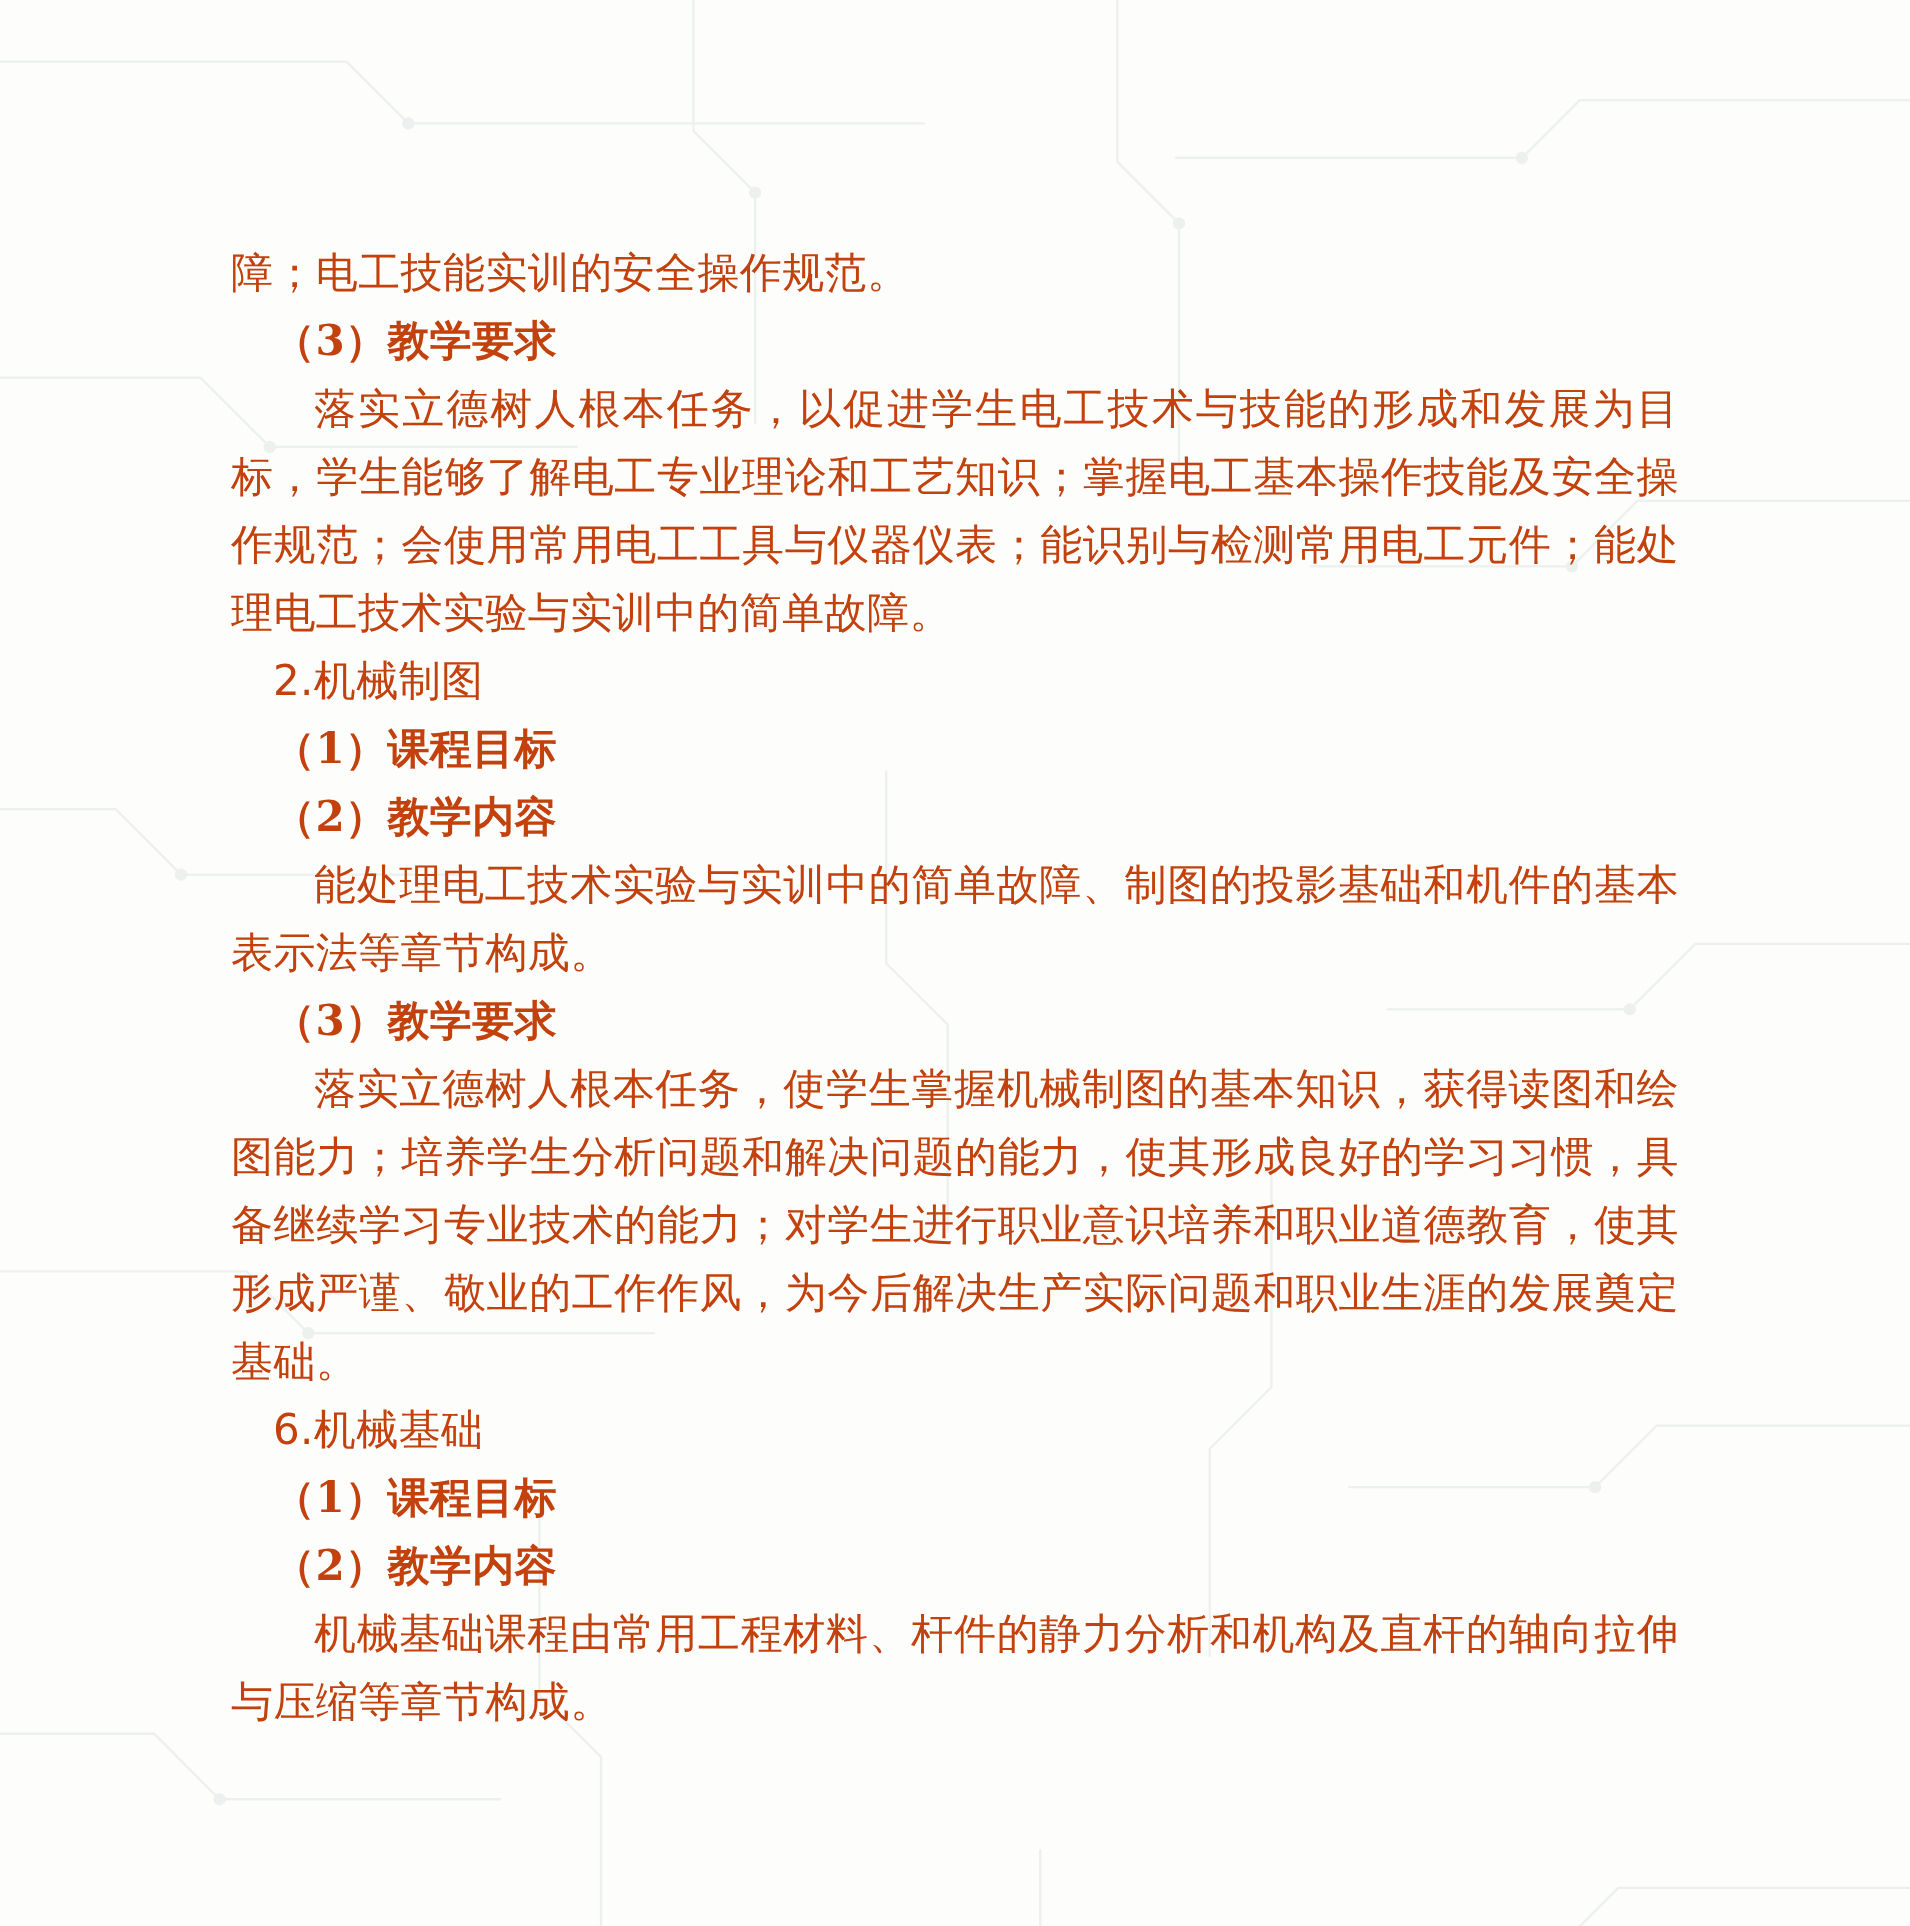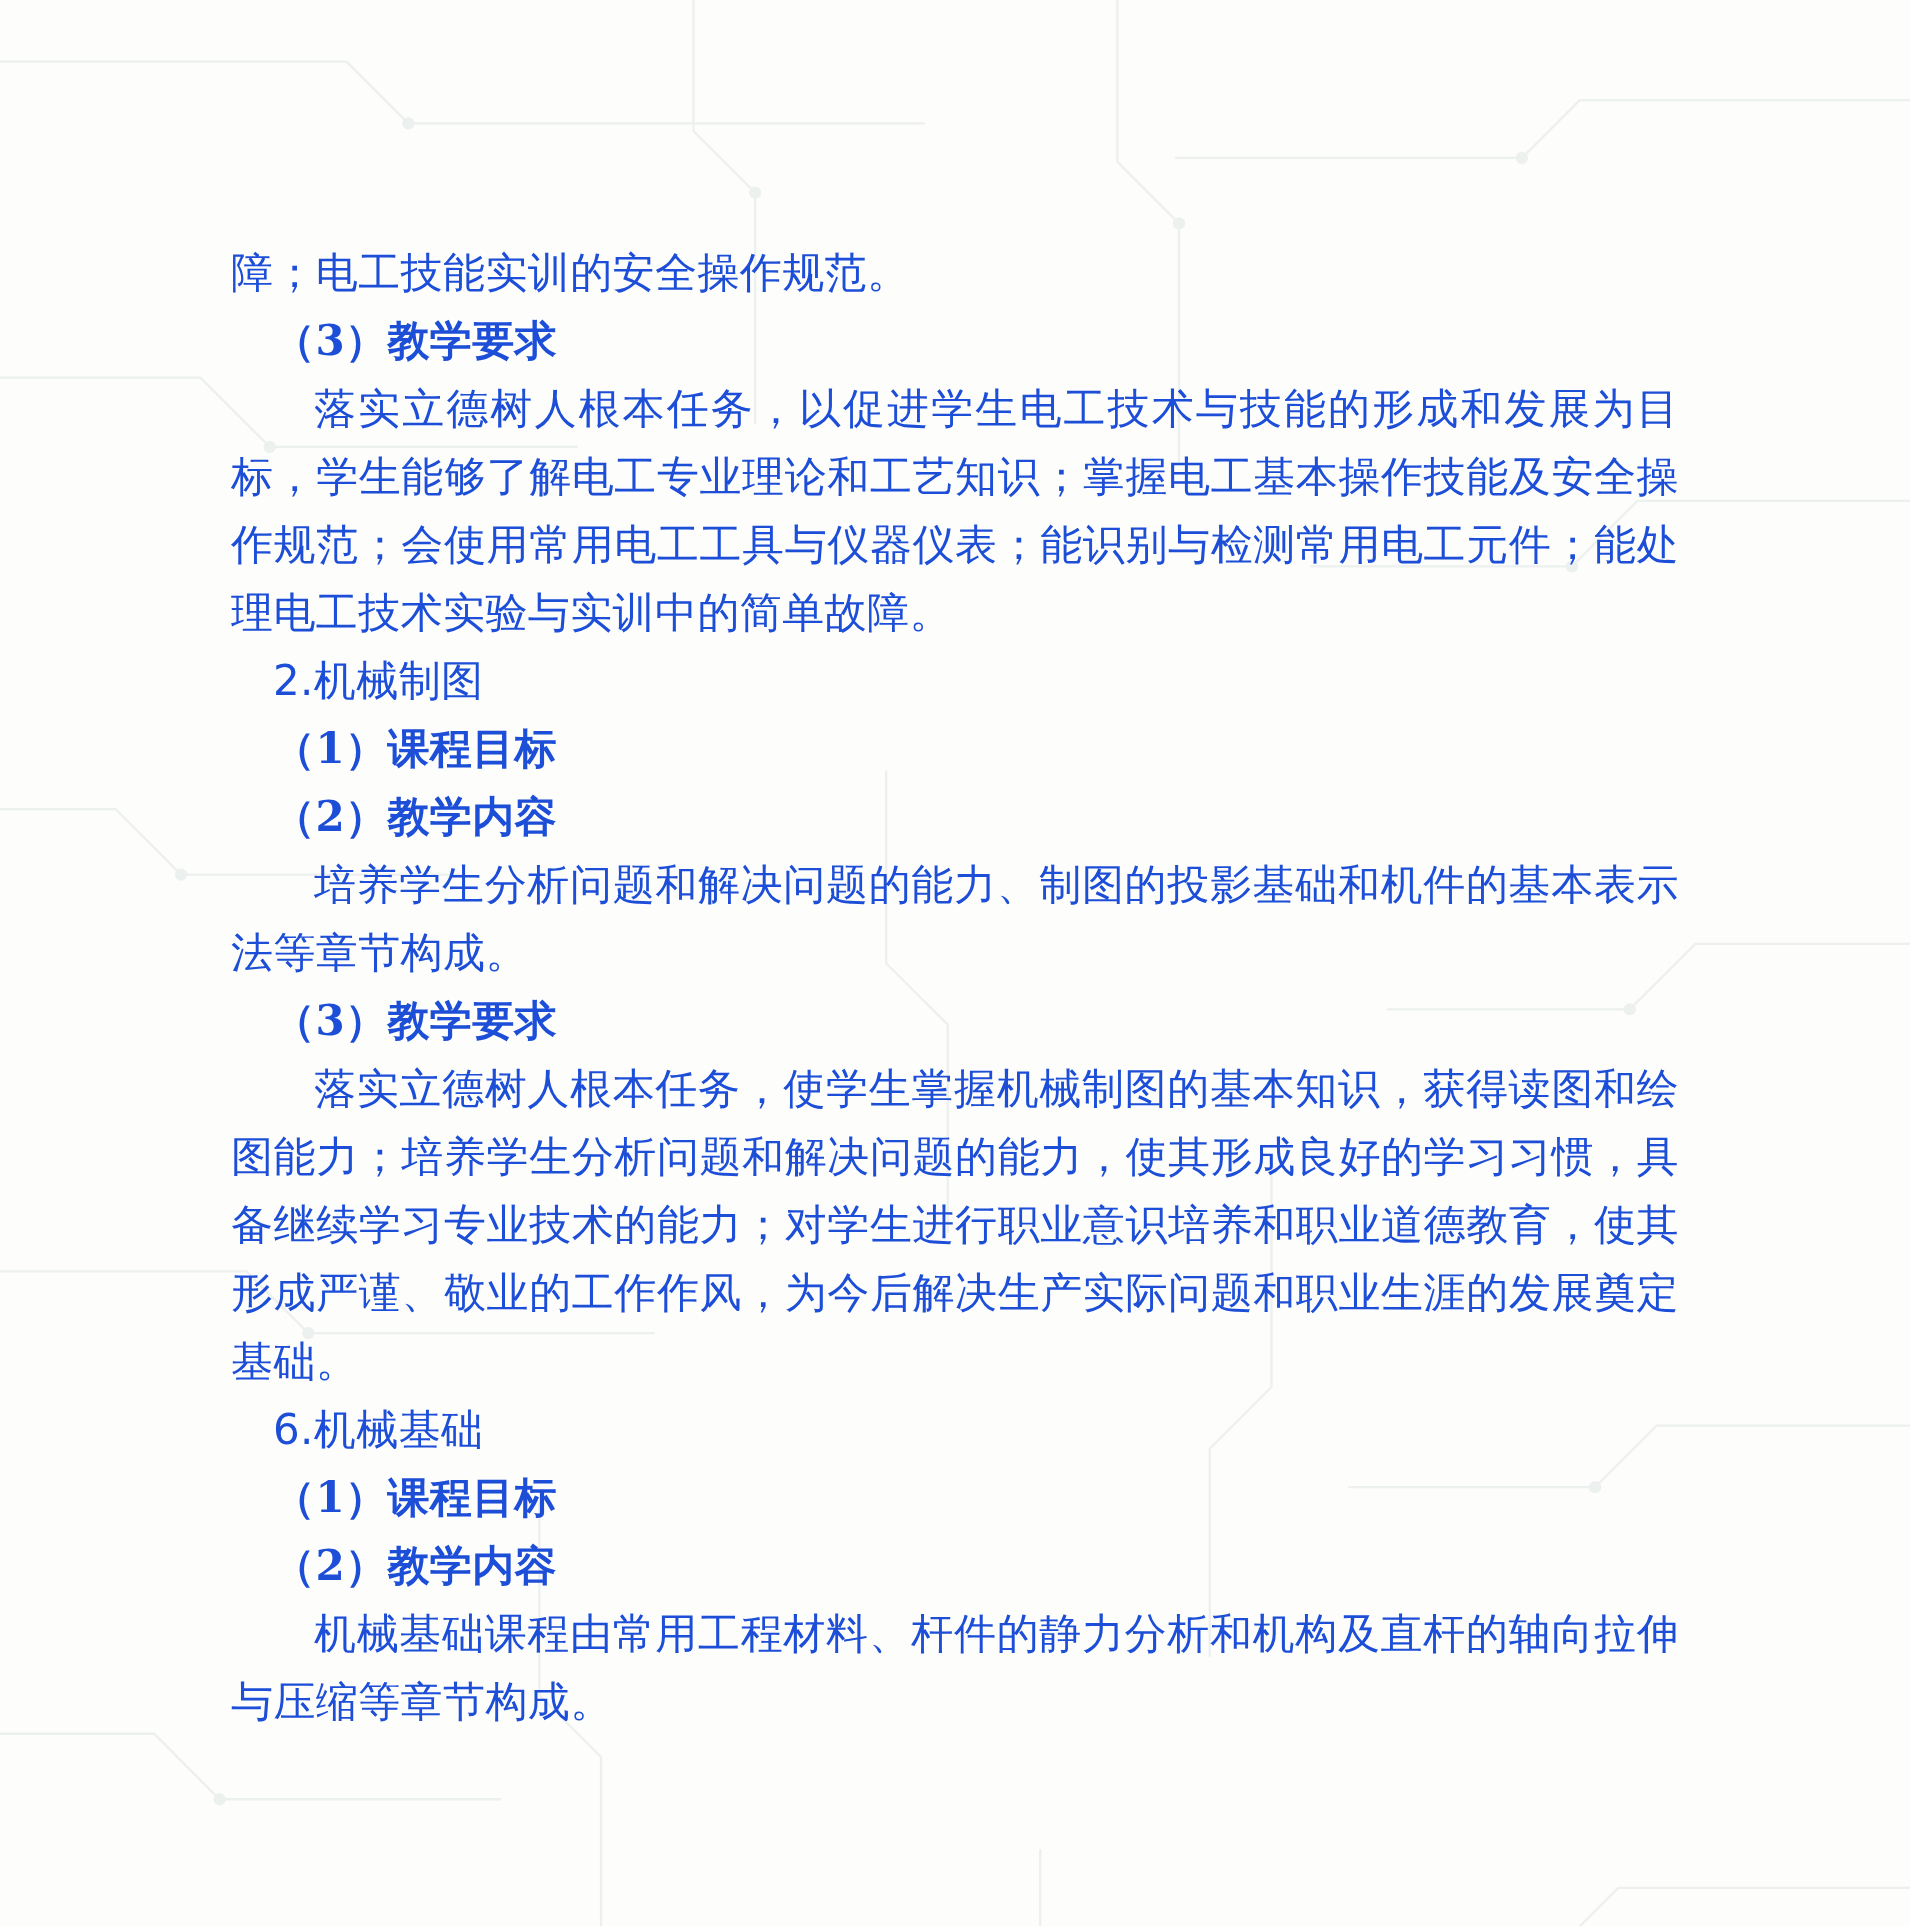--- a/index.html
+++ b/index.html
@@ -28,21 +28,21 @@
   .content {
     position: absolute;
     left: 231px;
     top: 239px;
     width: 1448px;
   }
   p {
     margin: 0;
     font-size: 42px;
     line-height: 1.62;
-    color: #1d4ed8;
+    color: #c2410c;
     letter-spacing: 0.4px;
     text-align: justify;
     text-justify: inter-ideograph;
   }
   p.indent {
     text-indent: 83px;
   }
   p.heading {
     text-indent: 42px;
     font-weight: normal;
@@ -102,21 +102,21 @@
     </g>
   </svg>
 
   <div class="content">
     <p class="plain">障；电工技能实训的安全操作规范。</p>
     <p class="sub">（3）教学要求</p>
     <p class="indent">落实立德树人根本任务，以促进学生电工技术与技能的形成和发展为目标，学生能够了解电工专业理论和工艺知识；掌握电工基本操作技能及安全操作规范；会使用常用电工工具与仪器仪表；能识别与检测常用电工元件；能处理电工技术实验与实训中的简单故障。</p>
     <p class="heading">2.机械制图</p>
     <p class="sub">（1）课程目标</p>
     <p class="sub">（2）教学内容</p>
-    <p class="indent">培养学生分析问题和解决问题的能力、制图的投影基础和机件的基本表示法等章节构成。</p>
+    <p class="indent">能处理电工技术实验与实训中的简单故障、制图的投影基础和机件的基本表示法等章节构成。</p>
     <p class="sub">（3）教学要求</p>
     <p class="indent">落实立德树人根本任务，使学生掌握机械制图的基本知识，获得读图和绘图能力；培养学生分析问题和解决问题的能力，使其形成良好的学习习惯，具备继续学习专业技术的能力；对学生进行职业意识培养和职业道德教育，使其形成严谨、敬业的工作作风，为今后解决生产实际问题和职业生涯的发展奠定基础。</p>
     <p class="heading">6.机械基础</p>
     <p class="sub">（1）课程目标</p>
     <p class="sub">（2）教学内容</p>
     <p class="indent">机械基础课程由常用工程材料、杆件的静力分析和机构及直杆的轴向拉伸与压缩等章节构成。</p>
 
   </div>
 
 </div>

